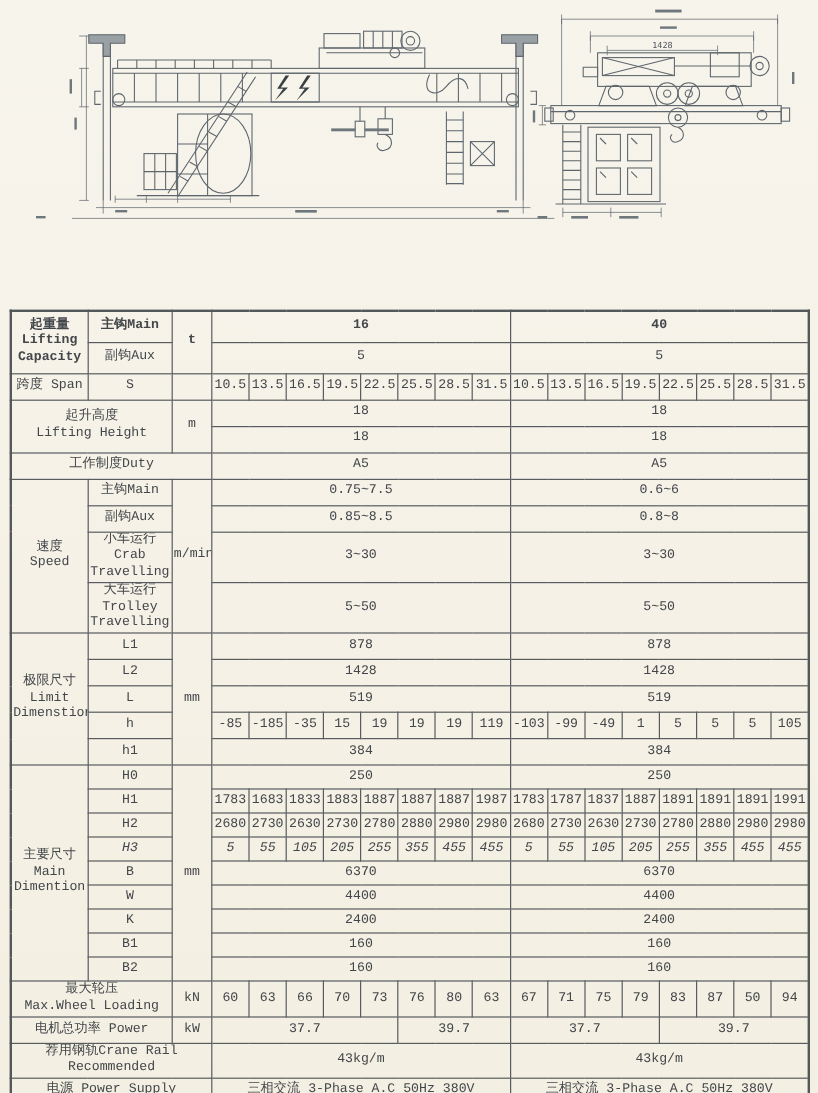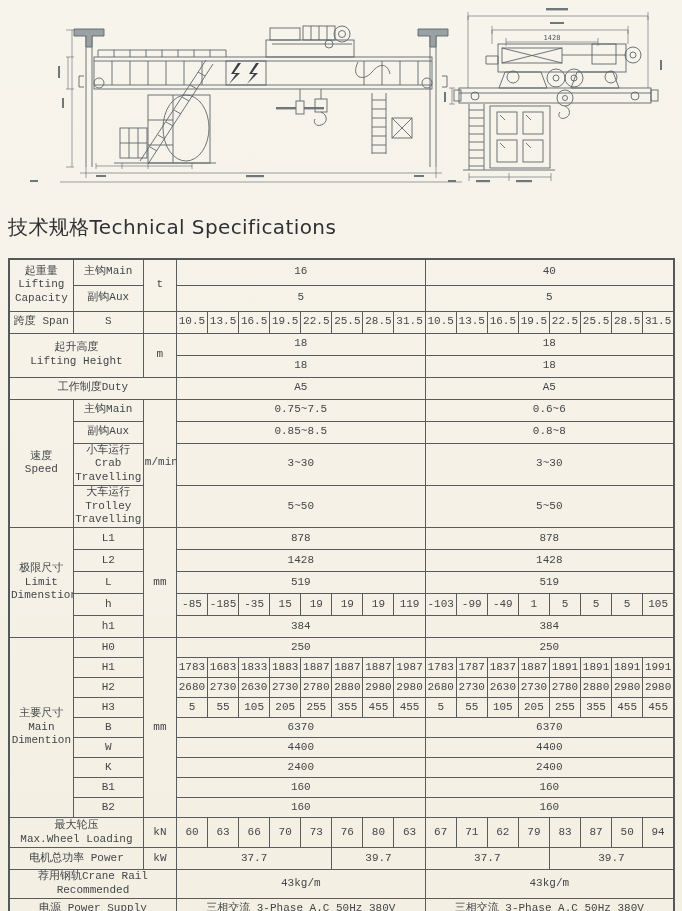--- a/index.html
+++ b/index.html
@@ -194,21 +194,20 @@
       <rect x="546" y="8" width="22" height="2.4"></rect>
       <rect x="550" y="22" width="14" height="2"></rect>
       <rect x="476" y="180" width="14" height="2.2"></rect>
       <rect x="516" y="180" width="16" height="2.2"></rect>
       <rect x="444" y="92" width="2" height="10"></rect>
       <rect x="660" y="60" width="2" height="10"></rect>
     </g>
   </svg>
   </div>
 
-  <div class="title">技术规格Technical Specifications</div>
 
   <table class="spec">
     <colgroup>
         <col style="width: 64px;">
         <col style="width: 70px;">
         <col style="width: 33px;">
         <col style="width: 31px;">
         <col style="width: 31px;">
         <col style="width: 31px;">
         <col style="width: 31px;">
@@ -219,21 +218,21 @@
         <col style="width: 31px;">
         <col style="width: 31px;">
         <col style="width: 31px;">
         <col style="width: 31px;">
         <col style="width: 31px;">
         <col style="width: 31px;">
         <col style="width: 31px;">
         <col style="width: 31px;">
       </colgroup>
     <tbody>
-        <tr style="height: 26px;">
+        <tr style="height: 26px; font-weight: bold;">
           <td rowspan="2" class="lbl">起重量<br>Lifting<br>Capacity</td>
           <td class="lbl">主钩Main</td>
           <td rowspan="2">t</td>
           <td colspan="8">16</td>
           <td colspan="8">40</td>
         </tr>
         <tr style="height: 26px;">
           <td class="lbl">副钩Aux</td>
           <td colspan="8">5</td>
           <td colspan="8">5</td>
@@ -375,21 +374,21 @@
           <td>2980</td>
           <td>2680</td>
           <td>2730</td>
           <td>2630</td>
           <td>2730</td>
           <td>2780</td>
           <td>2880</td>
           <td>2980</td>
           <td>2980</td>
         </tr>
-        <tr style="height: 20px;">
+        <tr style="height: 20px; font-style: italic;">
           <td>H3</td>
           <td>5</td>
           <td>55</td>
           <td>105</td>
           <td>205</td>
           <td>255</td>
           <td>355</td>
           <td>455</td>
           <td>455</td>
           <td>5</td>
@@ -432,21 +431,21 @@
           <td>60</td>
           <td>63</td>
           <td>66</td>
           <td>70</td>
           <td>73</td>
           <td>76</td>
           <td>80</td>
           <td>63</td>
           <td>67</td>
           <td>71</td>
-          <td>62</td>
+          <td>75</td>
           <td>79</td>
           <td>83</td>
           <td>87</td>
           <td>50</td>
           <td>94</td>
         </tr>
         <tr style="height: 22px;">
           <td colspan="2" class="lbl">电机总功率 Power</td>
           <td>kW</td>
           <td colspan="5">37.7</td>

